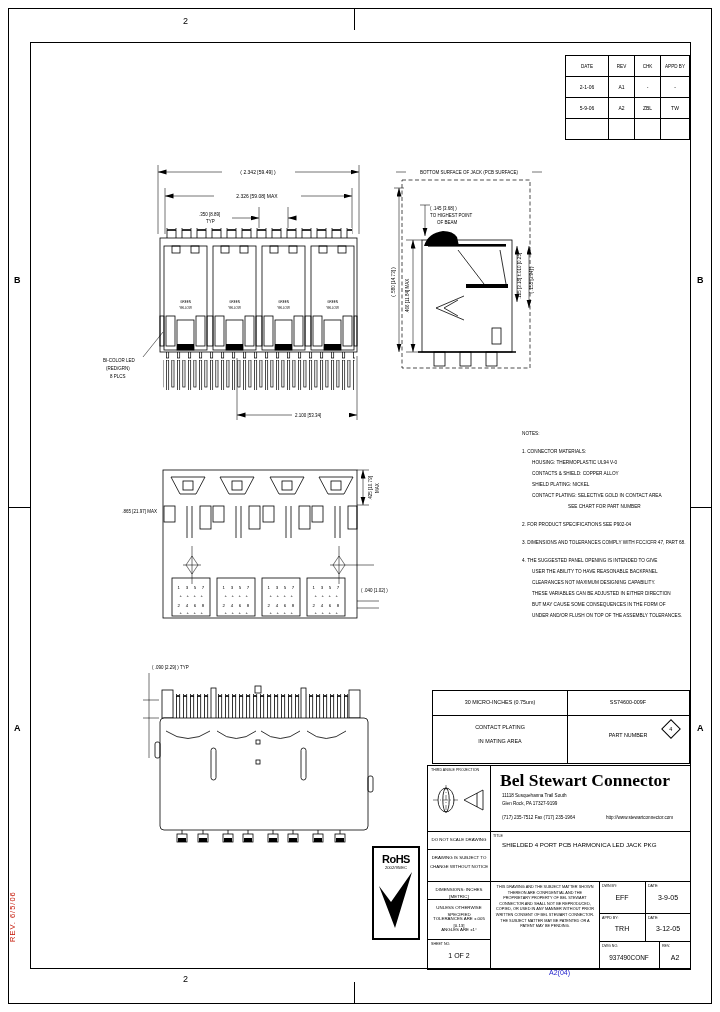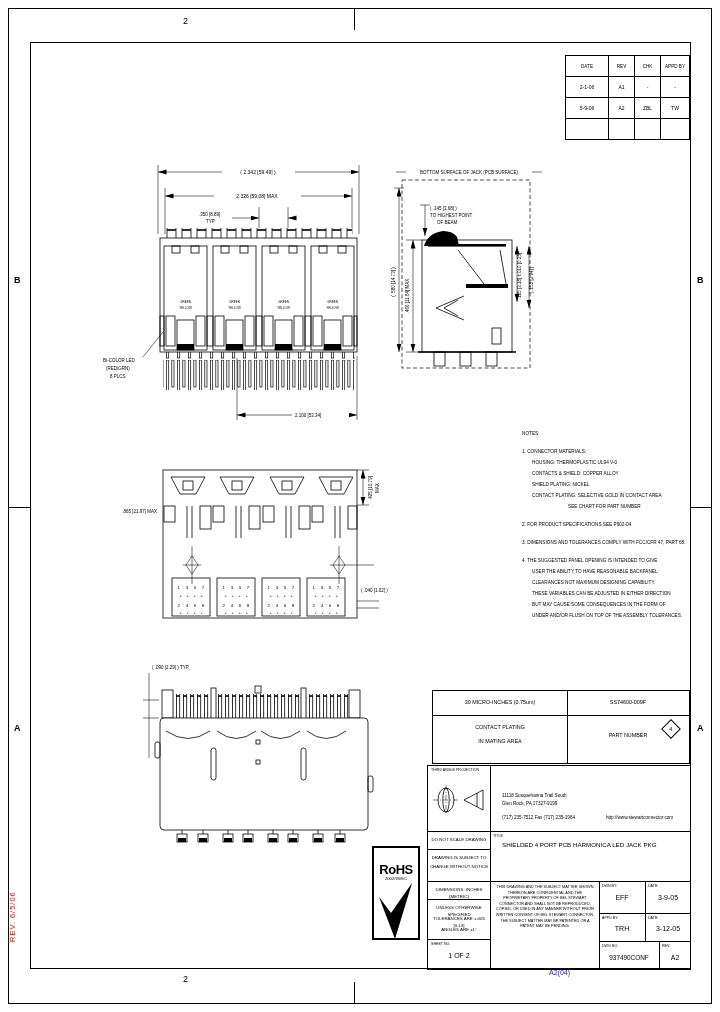--- a/index.html
+++ b/index.html
@@ -43,21 +43,21 @@
   .ln-v,.ln-h{position:absolute;background:#000}
   .cell-lbl{position:absolute;font-size:3.6px}
   .val{position:absolute;font-size:7px;text-align:center}
   .company{position:absolute;left:72px;top:4px;width:186px;
            font-family:"Liberation Serif",serif;font-size:17.5px;font-weight:bold;white-space:nowrap}
   .addr{position:absolute;font-size:4.6px;white-space:nowrap}
   .titletext{position:absolute;left:74px;top:75px;width:186px;font-size:6.2px}
   .smallcell{position:absolute;font-size:4.4px;text-align:center;line-height:6.5px}
   .legal{position:absolute;left:66px;top:119px;width:102px;font-size:3.85px;line-height:5.6px;text-align:center}
   .rohs{position:absolute;left:372px;top:846px;width:44px;height:90px;border:2px solid #000;text-align:center}
-  .rohs .r1{font-size:13px;font-weight:bold;letter-spacing:-.5px;line-height:12px;margin-top:16px}
+  .rohs .r1{font-size:11px;font-weight:bold;letter-spacing:-.5px;line-height:12px;margin-top:5px}
   .rohs .r2{font-size:4.2px;line-height:5px}
 
   
   .draw{position:absolute;left:30px;top:42px}
   .ln{fill:none;stroke:#000;stroke-width:.8}
   .lnw{fill:#fff;stroke:#000;stroke-width:.8}
   .dl{fill:none;stroke:#000;stroke-width:.55}
   .dsh{fill:none;stroke:#000;stroke-width:.7;stroke-dasharray:4 2.5}
   svg text{fill:#000;font-family:"Liberation Sans",sans-serif}
   .d{font-size:5px;text-anchor:middle}
@@ -424,20 +424,21 @@
     <svg width="56" height="36" style="position:absolute;left:3px;top:16px">
       <g fill="none" stroke="#000" stroke-width="0.8">
         <ellipse cx="15" cy="18" rx="8" ry="12"></ellipse>
         <ellipse cx="15" cy="18" rx="3.2" ry="12"></ellipse>
         <path d="M2,18H28M15,3V33" stroke-width="0.5" stroke-dasharray="5 2 1 2"></path>
         <path d="M52,8 L33,18 L52,28 Z"></path>
         <line x1="46" y1="11" x2="46" y2="25"></line>
       </g>
     </svg>
 
+    <div class="company">Bel Stewart Connector</div>
     <div class="addr" style="left:74px;top:27px">11118 Susquehanna Trail South</div>
     <div class="addr" style="left:74px;top:35px">Glen Rock, PA  17327-9199</div>
     <div class="addr" style="left:74px;top:49px">(717) 235-7512   Fax (717) 235-1964</div>
     <div class="addr" style="left:178px;top:49px">http://www.stewartconnector.com</div>
 
     <div class="cell-lbl" style="left:65px;top:68px">TITLE</div>
     <div class="titletext">SHIELDED 4 PORT PCB HARMONICA LED JACK PKG</div>
 
     <div class="smallcell" style="left:0;top:71px;width:62px">DO NOT SCALE DRAWING</div>
     <div class="smallcell" style="left:0;top:89px;width:62px">DRAWING IS SUBJECT TO</div>

